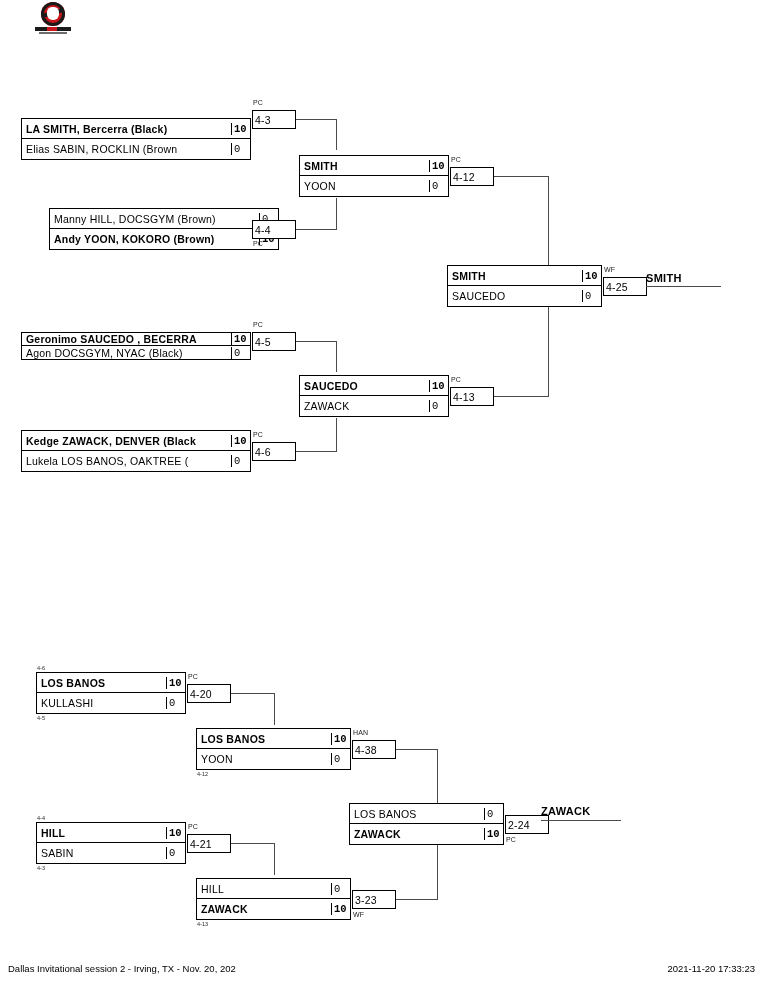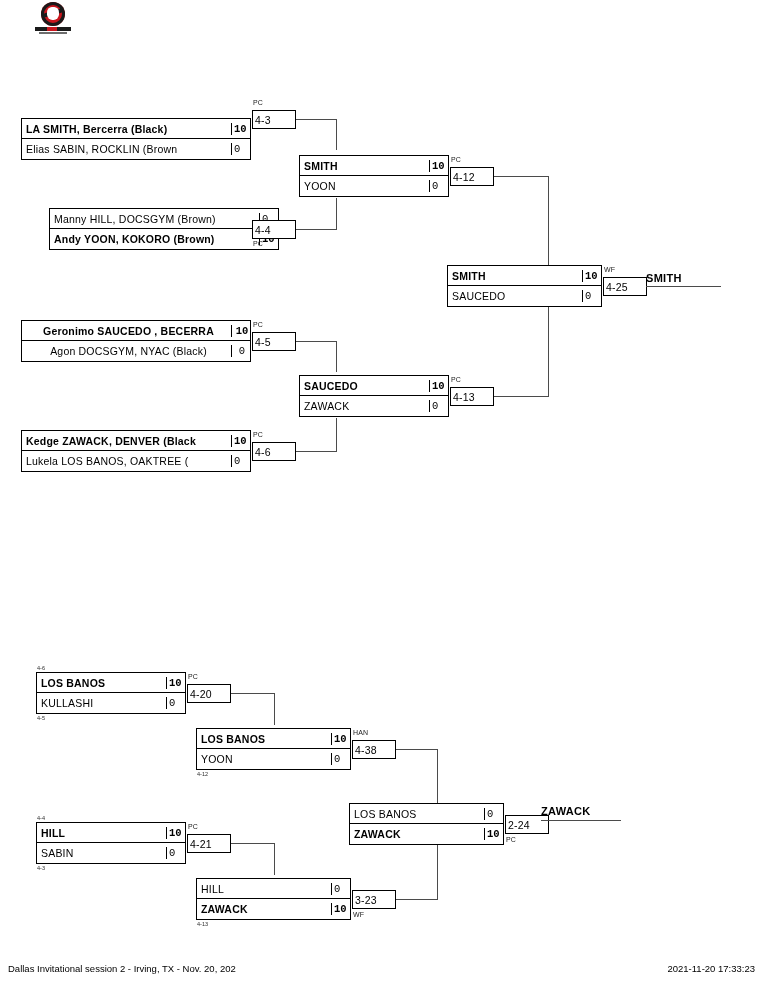--- a/index.html
+++ b/index.html
@@ -141,21 +141,21 @@
       <span class="sc">0</span>
     </div>
     <div class="slot winner">
       <span class="nm">Andy YOON, KOKORO (Brown)</span>
       <span class="sc">10</span>
     </div>
   </div>
   <div class="bout" style="left:252px;top:220px;">4-4</div>
   <div class="tagbot" style="left:253px;top:240px;">PC</div>
 
-  <div class="match" style="left:21px;top:320px;width:230px;height:42px;text-align:center;">
+  <div class="match" style="left:21px;top:332px;width:230px;height:28px;">
     <div class="slot top winner">
       <span class="nm">Geronimo SAUCEDO , BECERRA</span>
       <span class="sc">10</span>
     </div>
     <div class="slot">
       <span class="nm">Agon DOCSGYM, NYAC (Black)</span>
       <span class="sc">0</span>
     </div>
   </div>
   <div class="tagtop" style="left:253px;top:321px;">PC</div>

